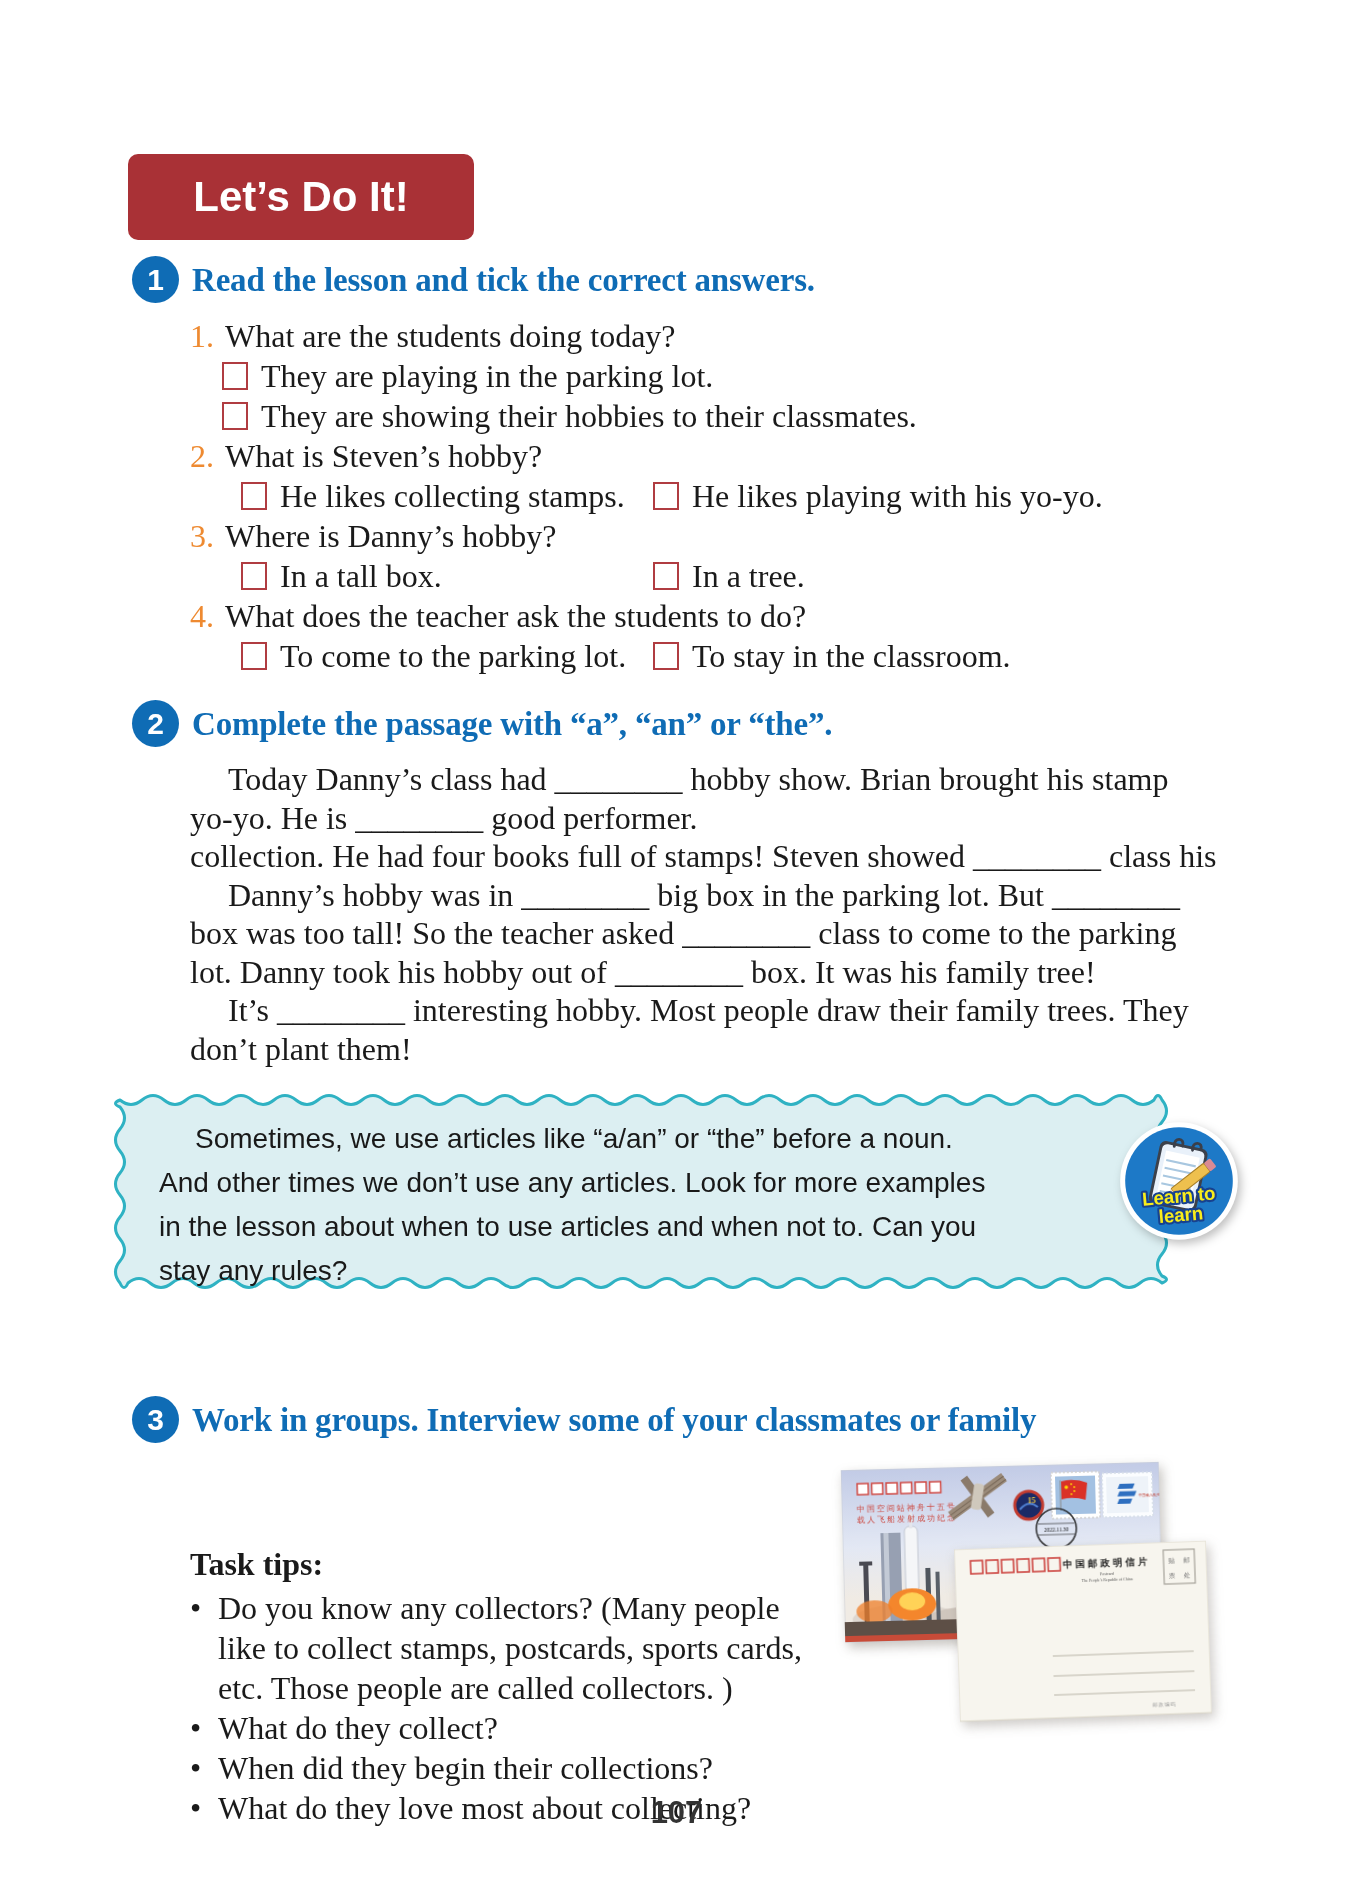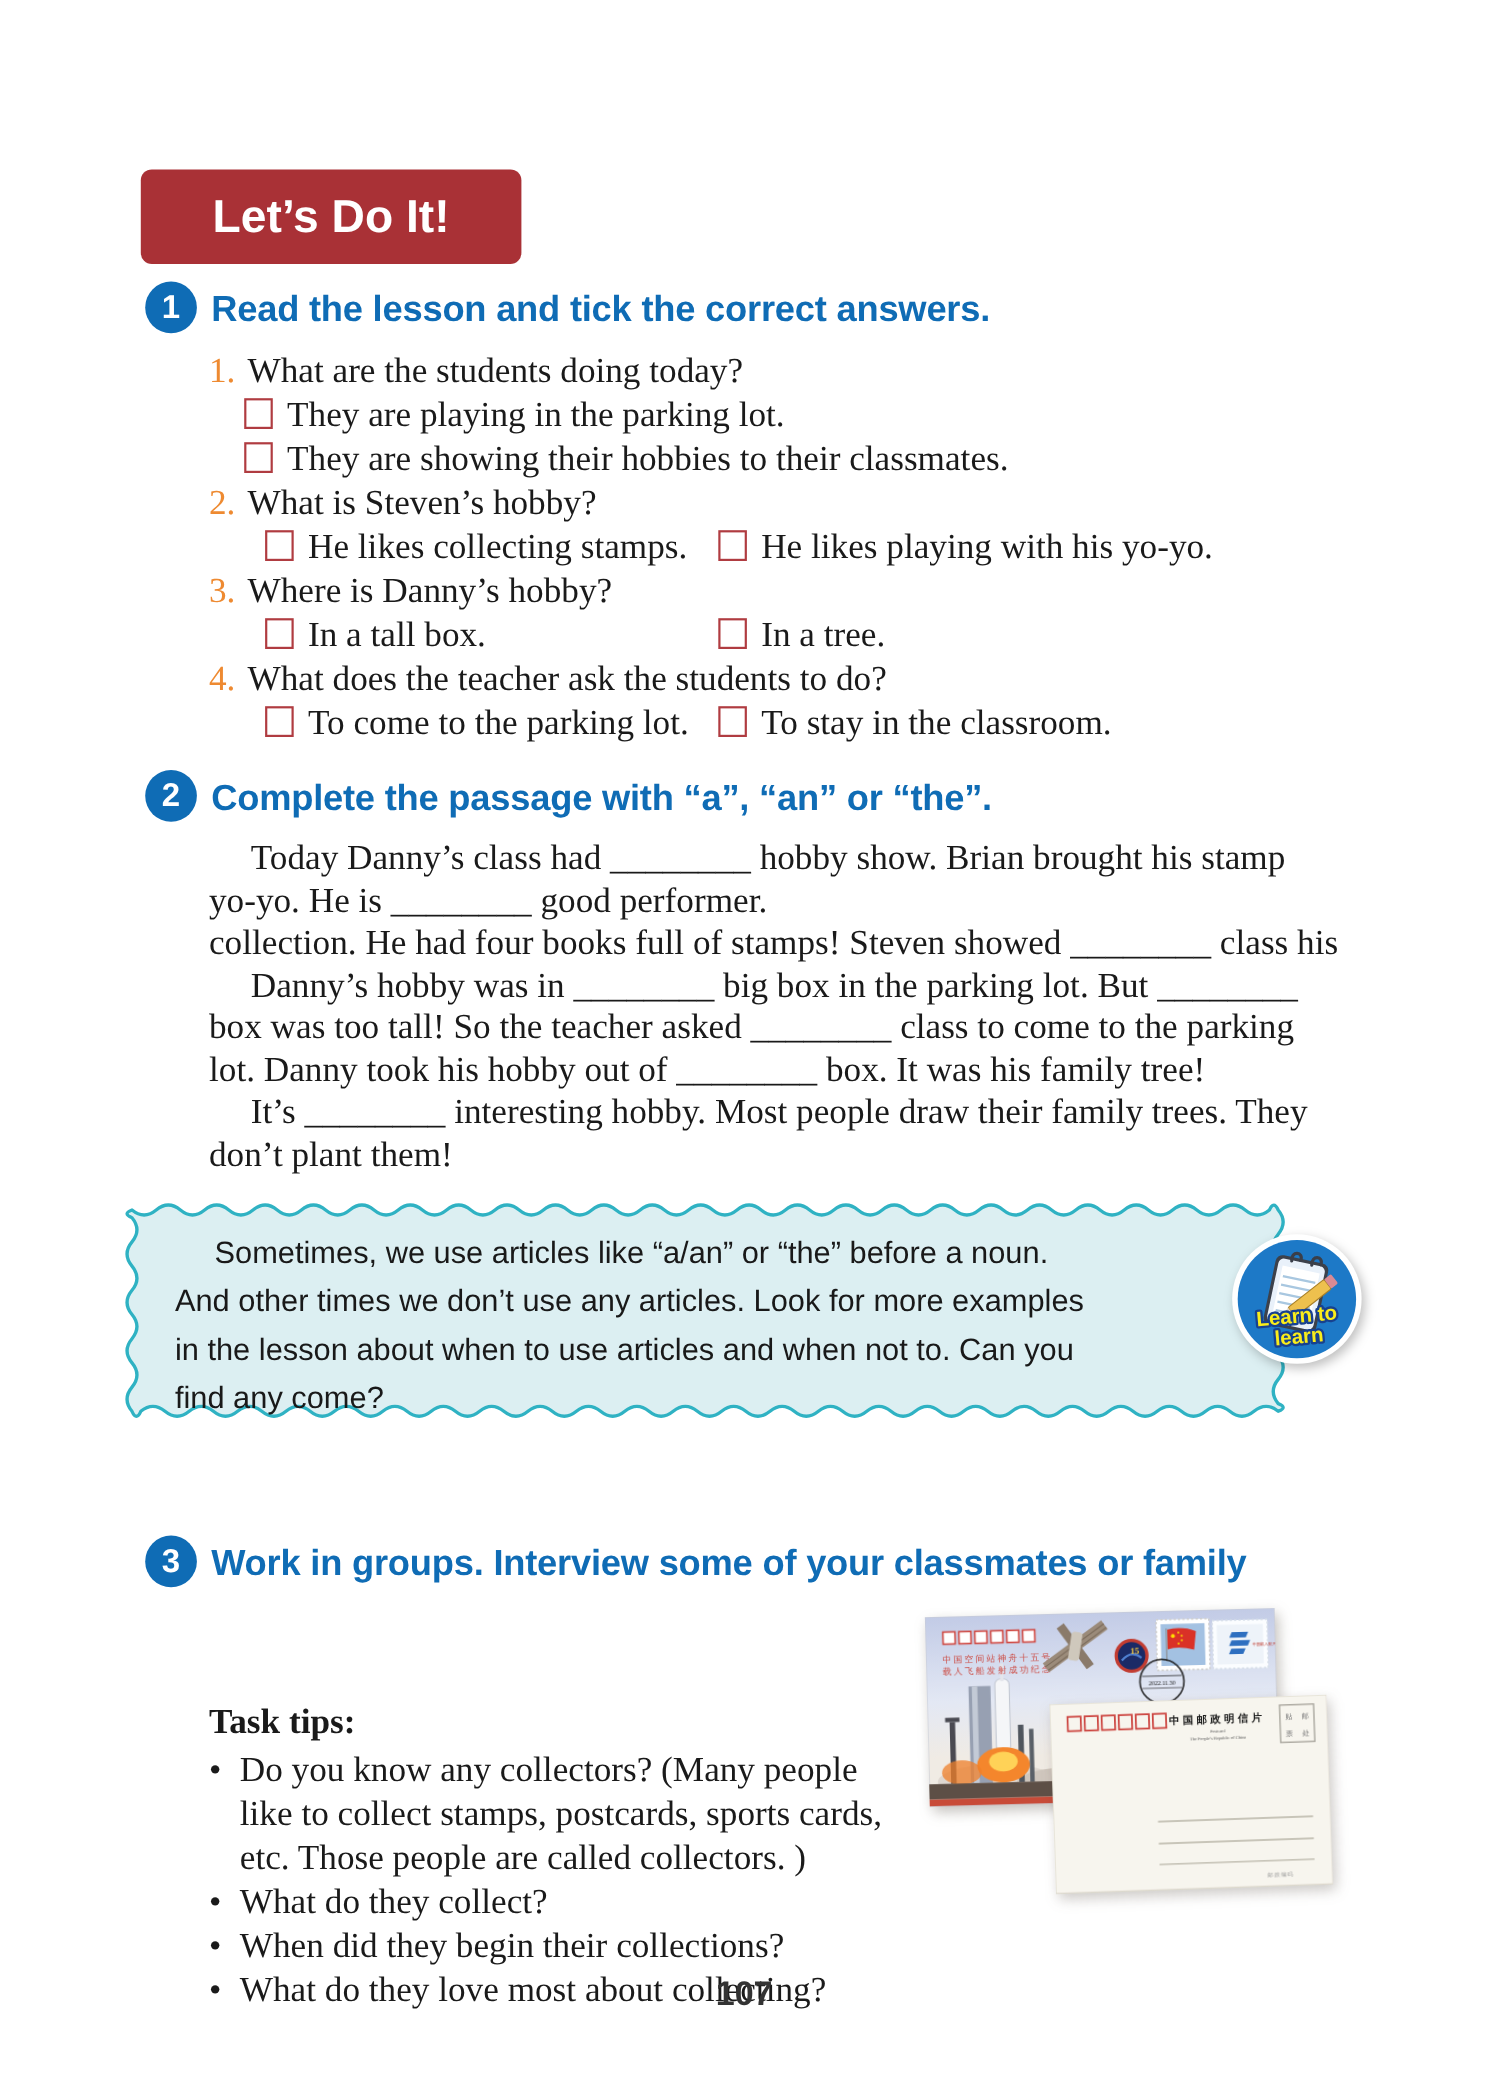--- a/index.html
+++ b/index.html
@@ -10,21 +10,21 @@
   
   .banner{left:128px;top:154px;width:346px;height:86px;background:#a93136;border-radius:10px;
           display:flex;align-items:center;justify-content:center;}
   .banner span{color:#fff;font-family:"Liberation Sans",sans-serif;font-weight:bold;font-size:42px;letter-spacing:0px;}
 
   
   .sec-header{display:flex;align-items:flex-start;}
   .badge{width:47px;height:47px;border-radius:50%;background:#0f6cb5;color:#fff;flex:none;
          font-family:"Liberation Sans",sans-serif;font-weight:bold;font-size:30px;
          display:flex;align-items:center;justify-content:center;margin-right:13px;}
-  .sec-title{color:#0f6cb5;font-family:Liberation Sans, sans-serif;font-weight:bold;
+  .sec-title{color:#0f6cb5;font-family:Liberation Serif, serif;font-weight:bold;
              font-size:33px;line-height:45px;letter-spacing:-0.2px;padding-top:2px;white-space:nowrap;}
 
   
   .questions{left:190px;top:316px;font-size:32px;line-height:40px;white-space:nowrap;}
   .qrow{display:flex;}
   .qnum{color:#ee8a31;width:35px;flex:none;}
   .opt{display:flex;align-items:center;margin-left:32px;height:40px;}
   .optrow{display:flex;margin-left:32px;height:40px;}
   .optrow .opt{margin-left:0;padding-left:19px;}
   .optrow .opt.col1{width:393px;}
@@ -150,21 +150,21 @@
 </div>
 
 <div class="abs tipbox">
   <svg width="1056" height="197">
     <path id="tip-wave-path" fill="#dceff2" stroke="#2fb2c3" stroke-width="3" stroke-linejoin="round" d="M7,7q11,9 22,0q11,-9 22,0q11,9 22,0q11,-9 22,0q11,9 22,0q11,-9 22,0q11,9 22,0q11,-9 22,0q11,9 22,0q11,-9 22,0q11,9 22,0q11,-9 22,0q11,9 22,0q11,-9 22,0q11,9 22,0q11,-9 22,0q11,9 22,0q11,-9 22,0q11,9 22,0q11,-9 22,0q11,9 22,0q11,-9 22,0q11,9 22,0q11,-9 22,0q11,9 22,0q11,-9 22,0q11,9 22,0q11,-9 22,0q11,9 22,0q11,-9 22,0q11,9 22,0q11,-9 22,0q11,9 22,0q11,-9 22,0q11,9 22,0q11,-9 22,0q11,9 22,0q11,-9 22,0q11,9 22,0q11,-9 22,0q11,9 22,0q11,-9 22,0q11,9 22,0q11,-9 22,0q11,9 22,0q11,-9 22,0q11,9 22,0q4,-9 8,0q9,11 0,22q-9,11 0,22q9,11 0,22q-9,11 0,22q9,11 0,22q-9,11 0,22q9,11 0,22q-9,11 0,22q9,3.5 0,7q-11,-9 -22,0q-11,9 -22,0q-11,-9 -22,0q-11,9 -22,0q-11,-9 -22,0q-11,9 -22,0q-11,-9 -22,0q-11,9 -22,0q-11,-9 -22,0q-11,9 -22,0q-11,-9 -22,0q-11,9 -22,0q-11,-9 -22,0q-11,9 -22,0q-11,-9 -22,0q-11,9 -22,0q-11,-9 -22,0q-11,9 -22,0q-11,-9 -22,0q-11,9 -22,0q-11,-9 -22,0q-11,9 -22,0q-11,-9 -22,0q-11,9 -22,0q-11,-9 -22,0q-11,9 -22,0q-11,-9 -22,0q-11,9 -22,0q-11,-9 -22,0q-11,9 -22,0q-11,-9 -22,0q-11,9 -22,0q-11,-9 -22,0q-11,9 -22,0q-11,-9 -22,0q-11,9 -22,0q-11,-9 -22,0q-11,9 -22,0q-11,-9 -22,0q-11,9 -22,0q-11,-9 -22,0q-11,9 -22,0q-11,-9 -22,0q-11,9 -22,0q-11,-9 -22,0q-11,9 -22,0q-11,-9 -22,0q-4,9 -8,0q-9,-11 0,-22q9,-11 0,-22q-9,-11 0,-22q9,-11 0,-22q-9,-11 0,-22q9,-11 0,-22q-9,-11 0,-22q9,-11 0,-22q-9,-3.5 0,-7Z"></path>
   </svg>
   <div class="tiptext">
     <div class="t1">Sometimes, we use articles like “a/an” or “the” before a noun.</div>
     <div>And other times we don’t use any articles. Look for more examples</div>
     <div>in the lesson about when to use articles and when not to. Can you</div>
-    <div>find any come?</div>
+    <div>stay any rules?</div>
   </div>
 </div>
 
 <svg class="abs learn-badge" viewBox="0 0 170 170">
   <circle cx="85" cy="85" r="82" fill="#ffffff"></circle>
   <circle cx="85" cy="85" r="75" fill="#1d79c7"></circle>
   <g transform="rotate(12 85 78)">
     <rect x="50" y="34" width="68" height="90" rx="9" fill="#3c414b"></rect>
     <rect x="54" y="38" width="60" height="82" rx="7" fill="#e9f1fa"></rect>
     <rect x="60" y="47" width="48" height="66" fill="#ffffff"></rect>

